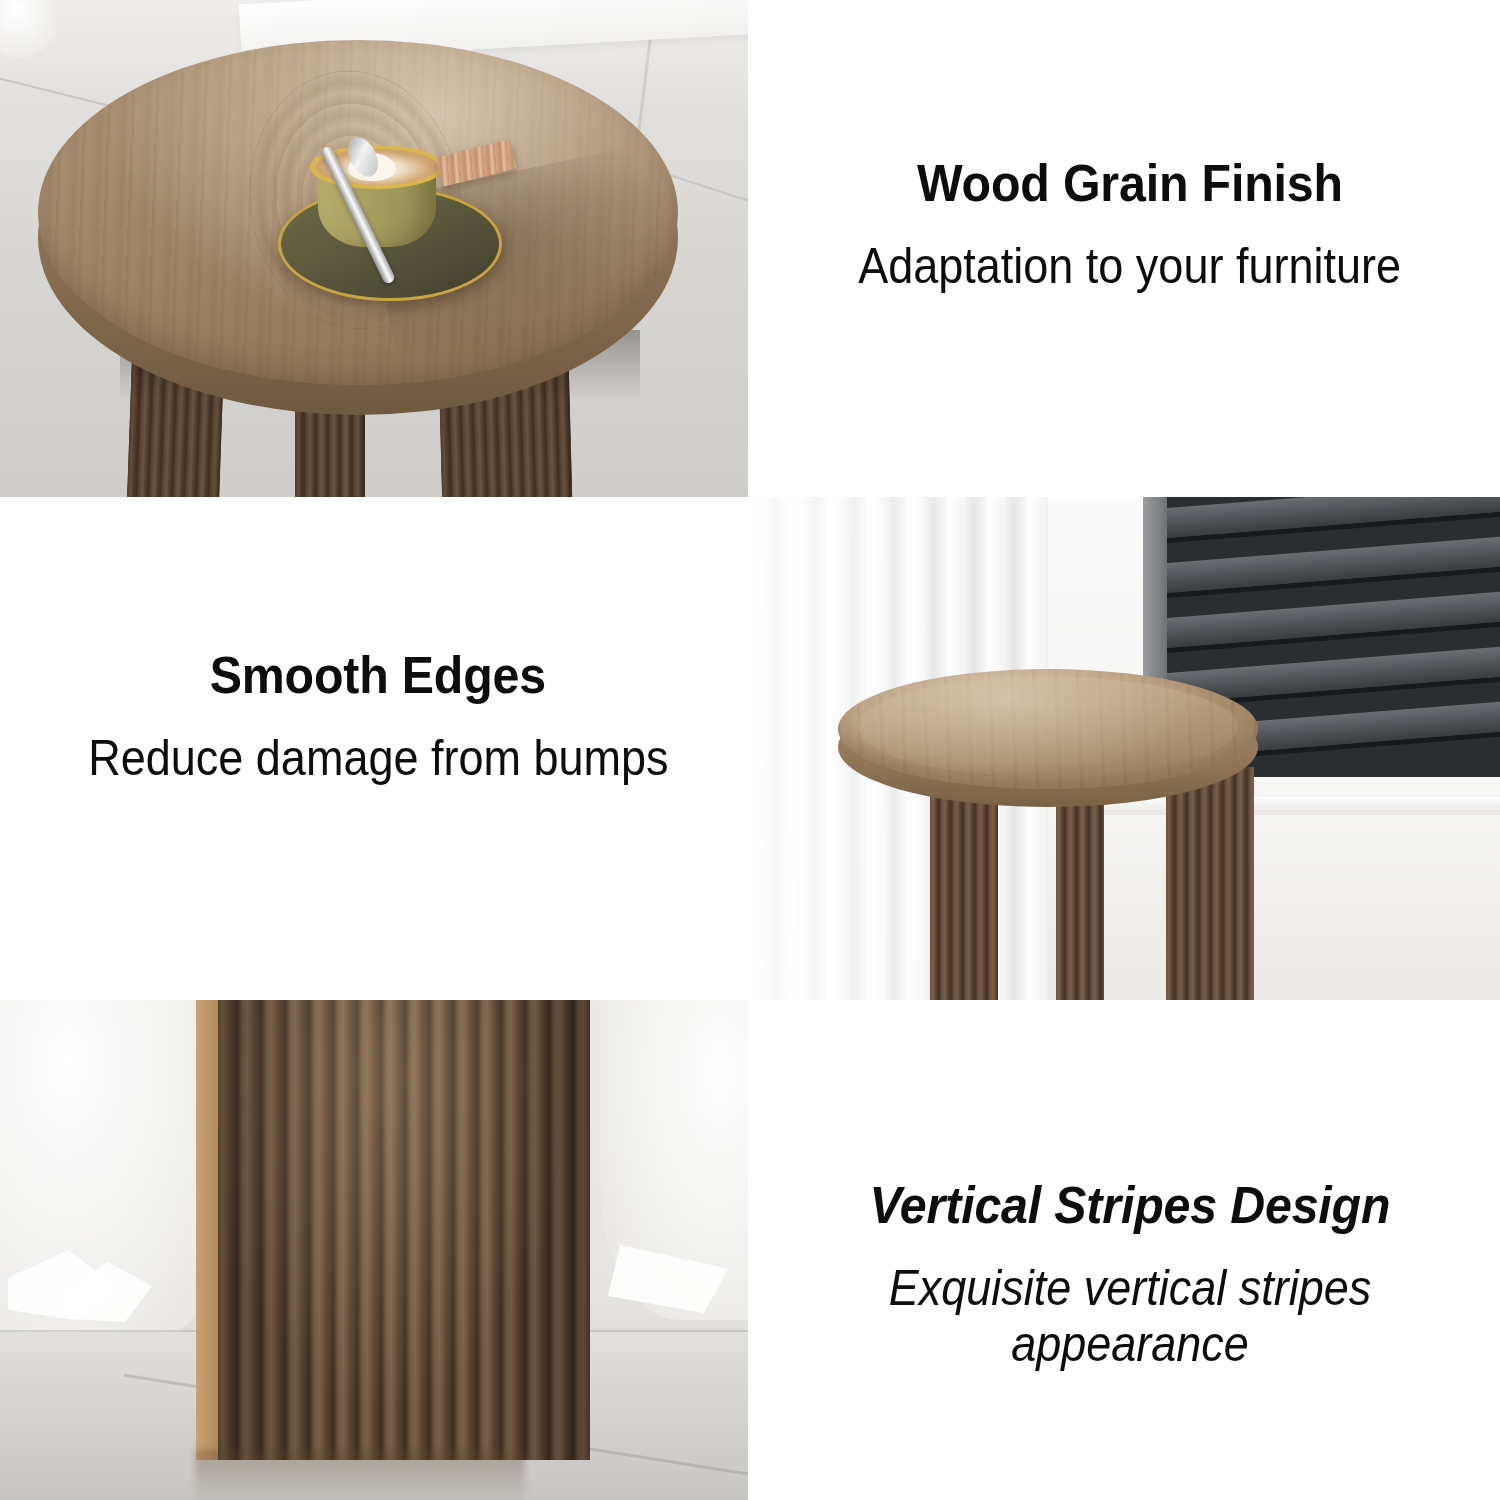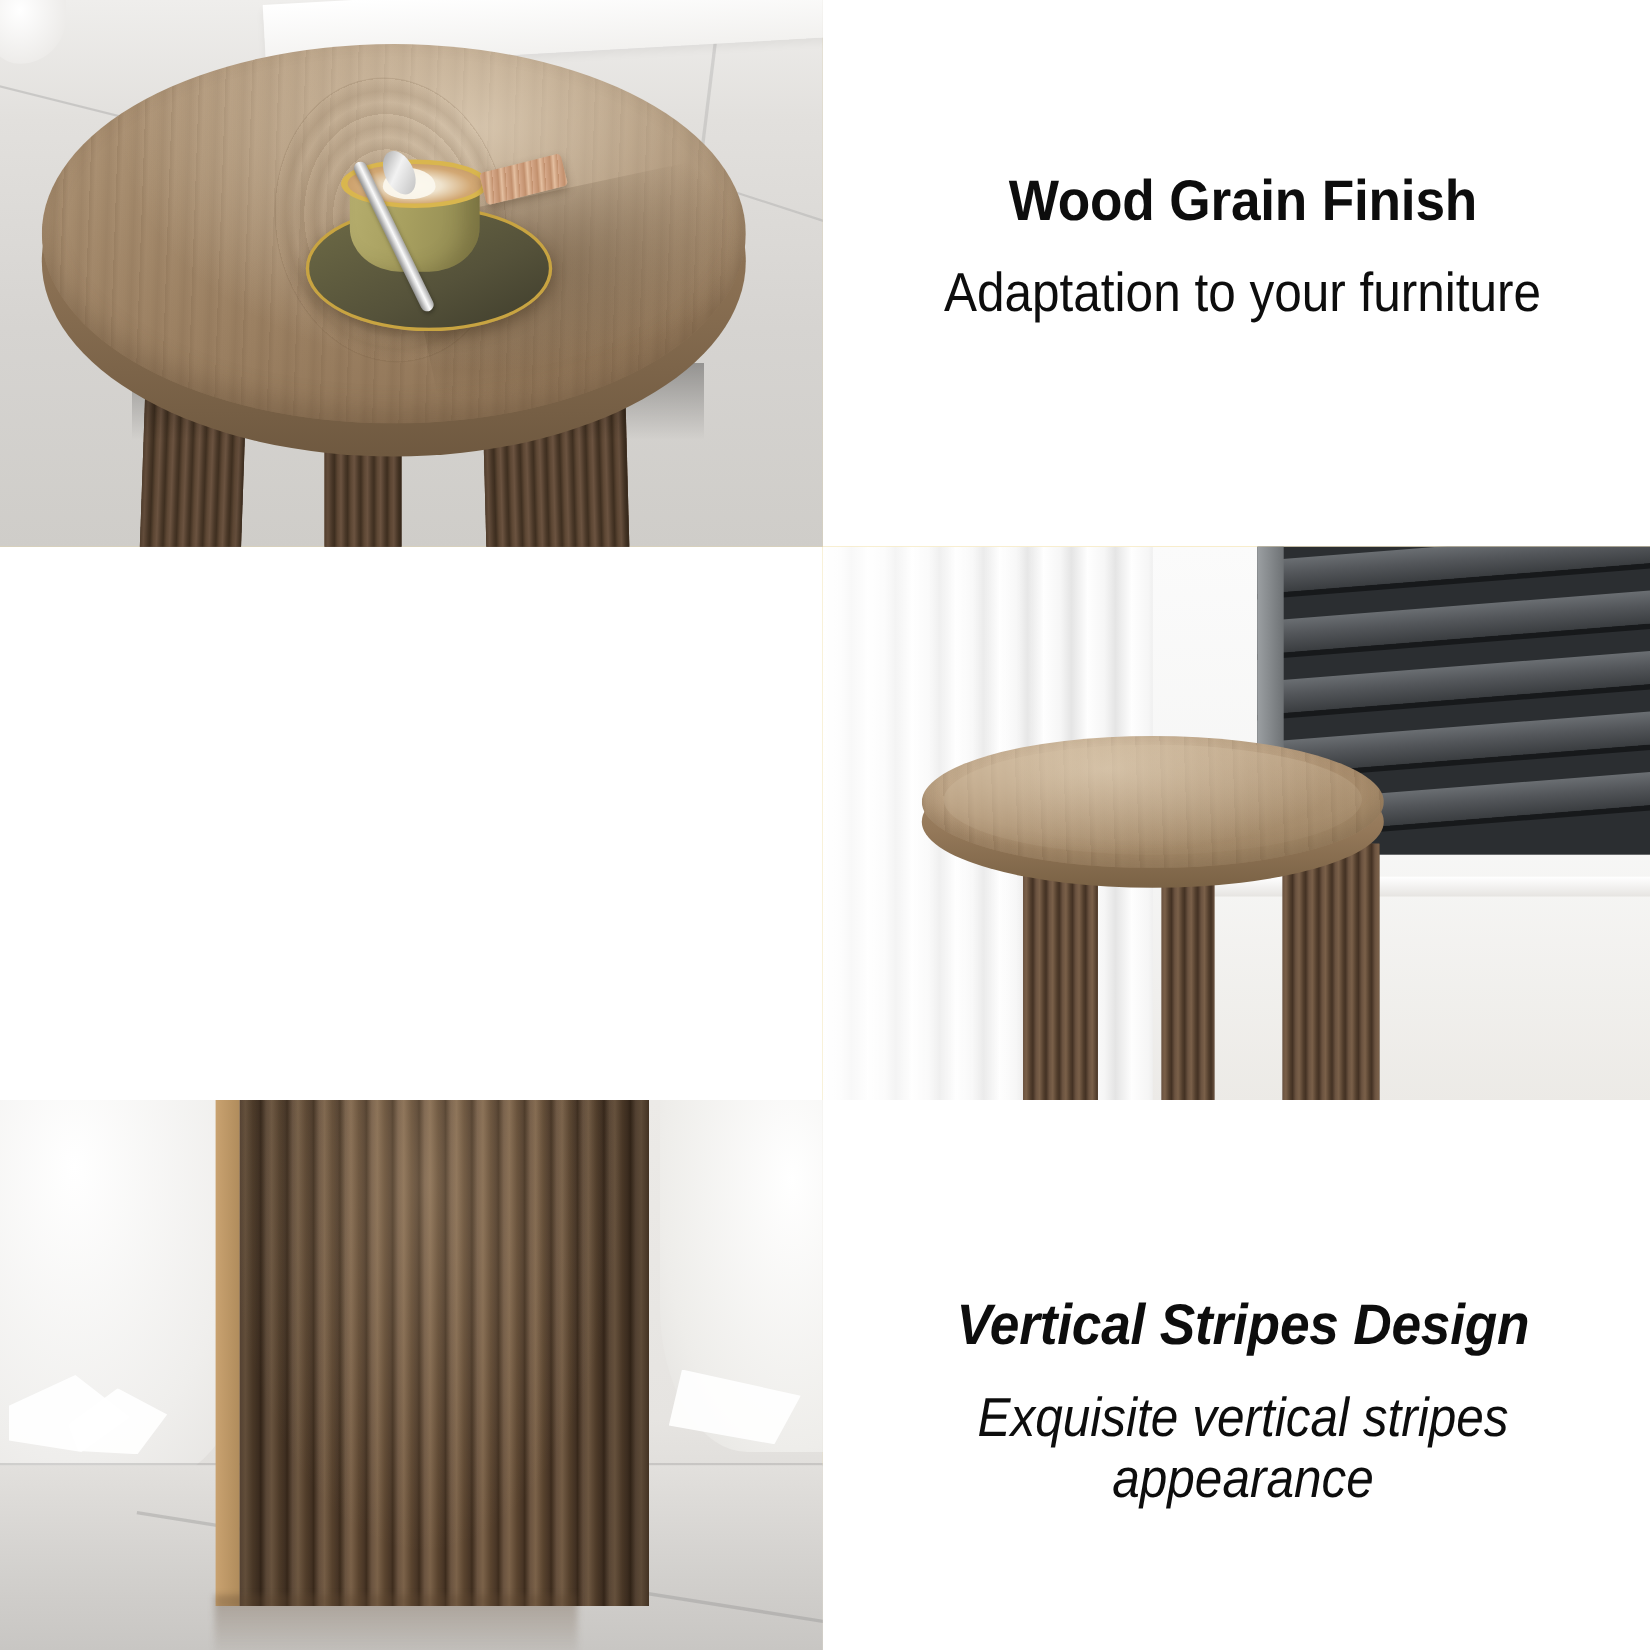--- a/index.html
+++ b/index.html
@@ -2,21 +2,21 @@
 <html><head>
 <meta charset="utf-8">
 <title>Side Table Feature Grid</title>
 <style>
   html,body{margin:0;padding:0;background:#ffffff;}
   body{font-family:"Liberation Sans","DejaVu Sans",sans-serif;}
 
   .page{
     position:relative;
     width:1500px;height:1500px;
-    background:#eab308;
+    background:#15803d;
     overflow:hidden;
   }
 
   
   .panel{position:absolute;overflow:hidden;}
 
   
   .textblock{
     position:absolute;
     display:flex;flex-direction:column;
@@ -355,20 +355,24 @@
     <div class="spoonbowl"></div>
     <div class="spoon"></div>
     <div class="wafer"></div>
   </div>
 
   <div class="textblock" style="left:760px;top:120px;width:740px;height:210px;">
     <div class="tb-title">Wood Grain Finish</div>
     <div class="tb-sub" style="margin-top:26px;">Adaptation to your furniture</div>
   </div>
 
+  <div class="textblock" style="left:8px;top:612px;width:740px;height:210px;">
+    <div class="tb-title">Smooth Edges</div>
+    <div class="tb-sub" style="margin-top:26px;">Reduce damage from bumps</div>
+  </div>
 
   <div class="panel" id="p2">
     <div class="room"></div>
     <div class="wallbelow"></div>
     <div class="baseboard"></div>
 
     <div class="vent">
       <div class="slat" style="top:8px;"></div>
       <div class="slat" style="top:63px;"></div>
       <div class="slat" style="top:118px;"></div>

